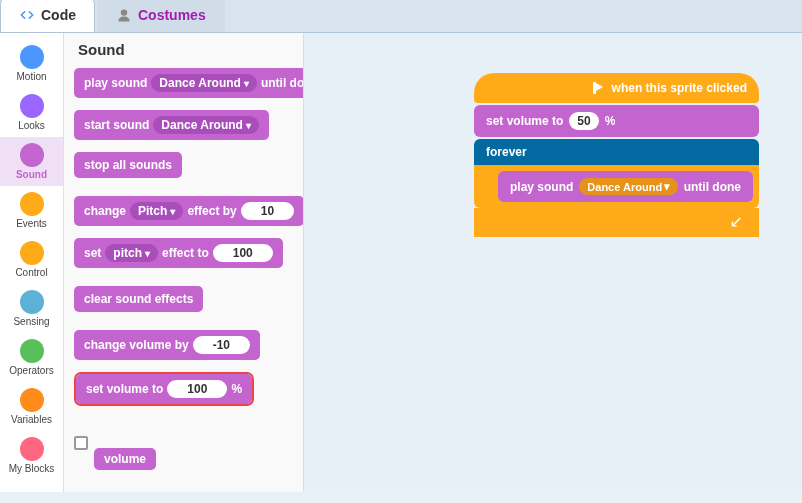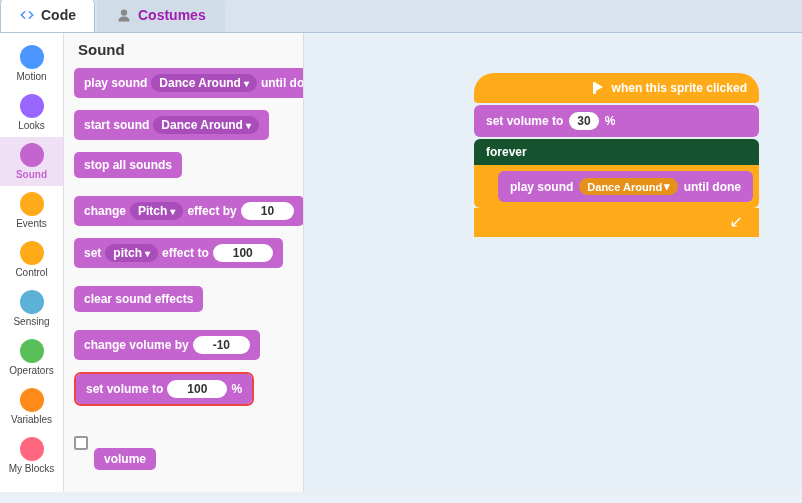--- a/index.html
+++ b/index.html
@@ -149,21 +149,21 @@
       font-size: 12px;
       font-weight: 700;
       color: #fff;
       gap: 6px;
       white-space: nowrap;
       margin-bottom: 0;
     }
     .cb-orange { background: #ffab19; color: #fff; justify-content: flex-end; }
     .cb-purple { background: #c364cf; }
     .cb-forever {
-      background: #14532d;
+      background: #0369a1;
       border-radius: 6px 6px 0 0;
       padding: 6px 12px;
     }
     .cb-input {
       background: #fff;
       color: #333;
       border-radius: 20px;
       padding: 2px 8px;
       font-size: 12px;
       font-weight: 600;
@@ -365,21 +365,21 @@
       <div class="canvas-block cb-orange" style="border-radius: 20px 20px 4px 4px; margin-bottom:2px;">
         <svg width="16" height="16" viewBox="0 0 16 16" fill="none">
           <rect x="3" y="2" width="3" height="12" rx="1" fill="#fff"></rect>
           <path d="M6 3l7 4-7 4z" fill="#fff"></path>
         </svg>
         <span>when this sprite clicked</span>
       </div>
 
       <div class="canvas-block cb-purple" style="margin-bottom:2px;">
         <span>set volume to</span>
-        <span class="cb-input">30</span>
+        <span class="cb-input">50</span>
         <span>%</span>
       </div>
 
       <div>
         <div class="canvas-block cb-forever" style="margin-bottom:0; border-radius: 6px 6px 0 0;">
           <span>forever</span>
         </div>
         <div class="forever-body">
           <div class="forever-inner">
             <span>play sound</span>

